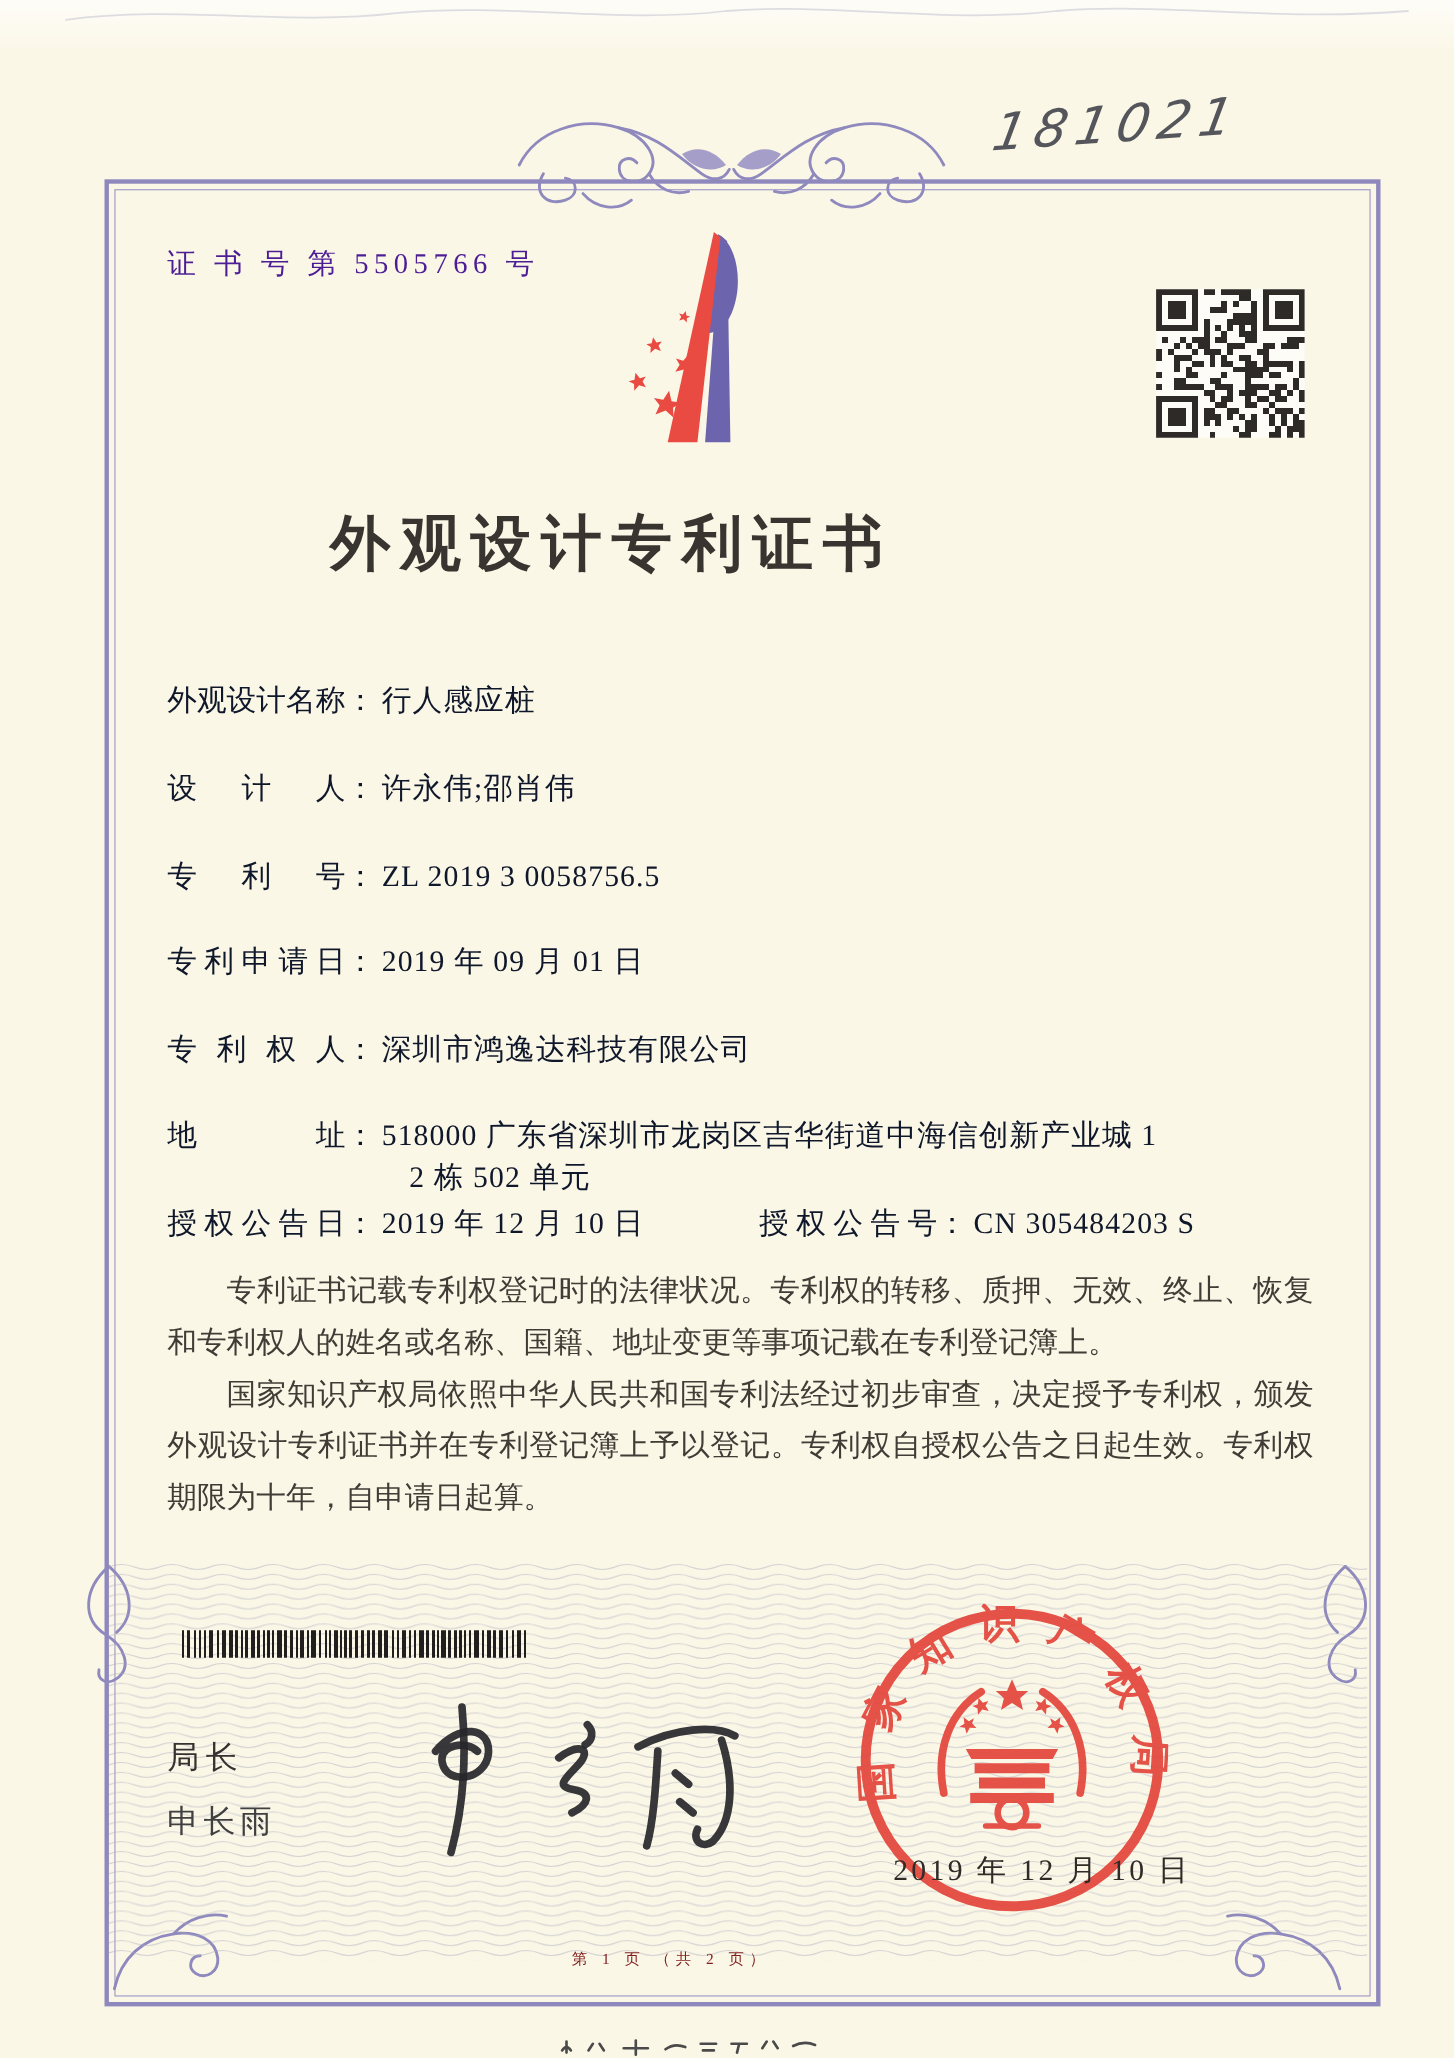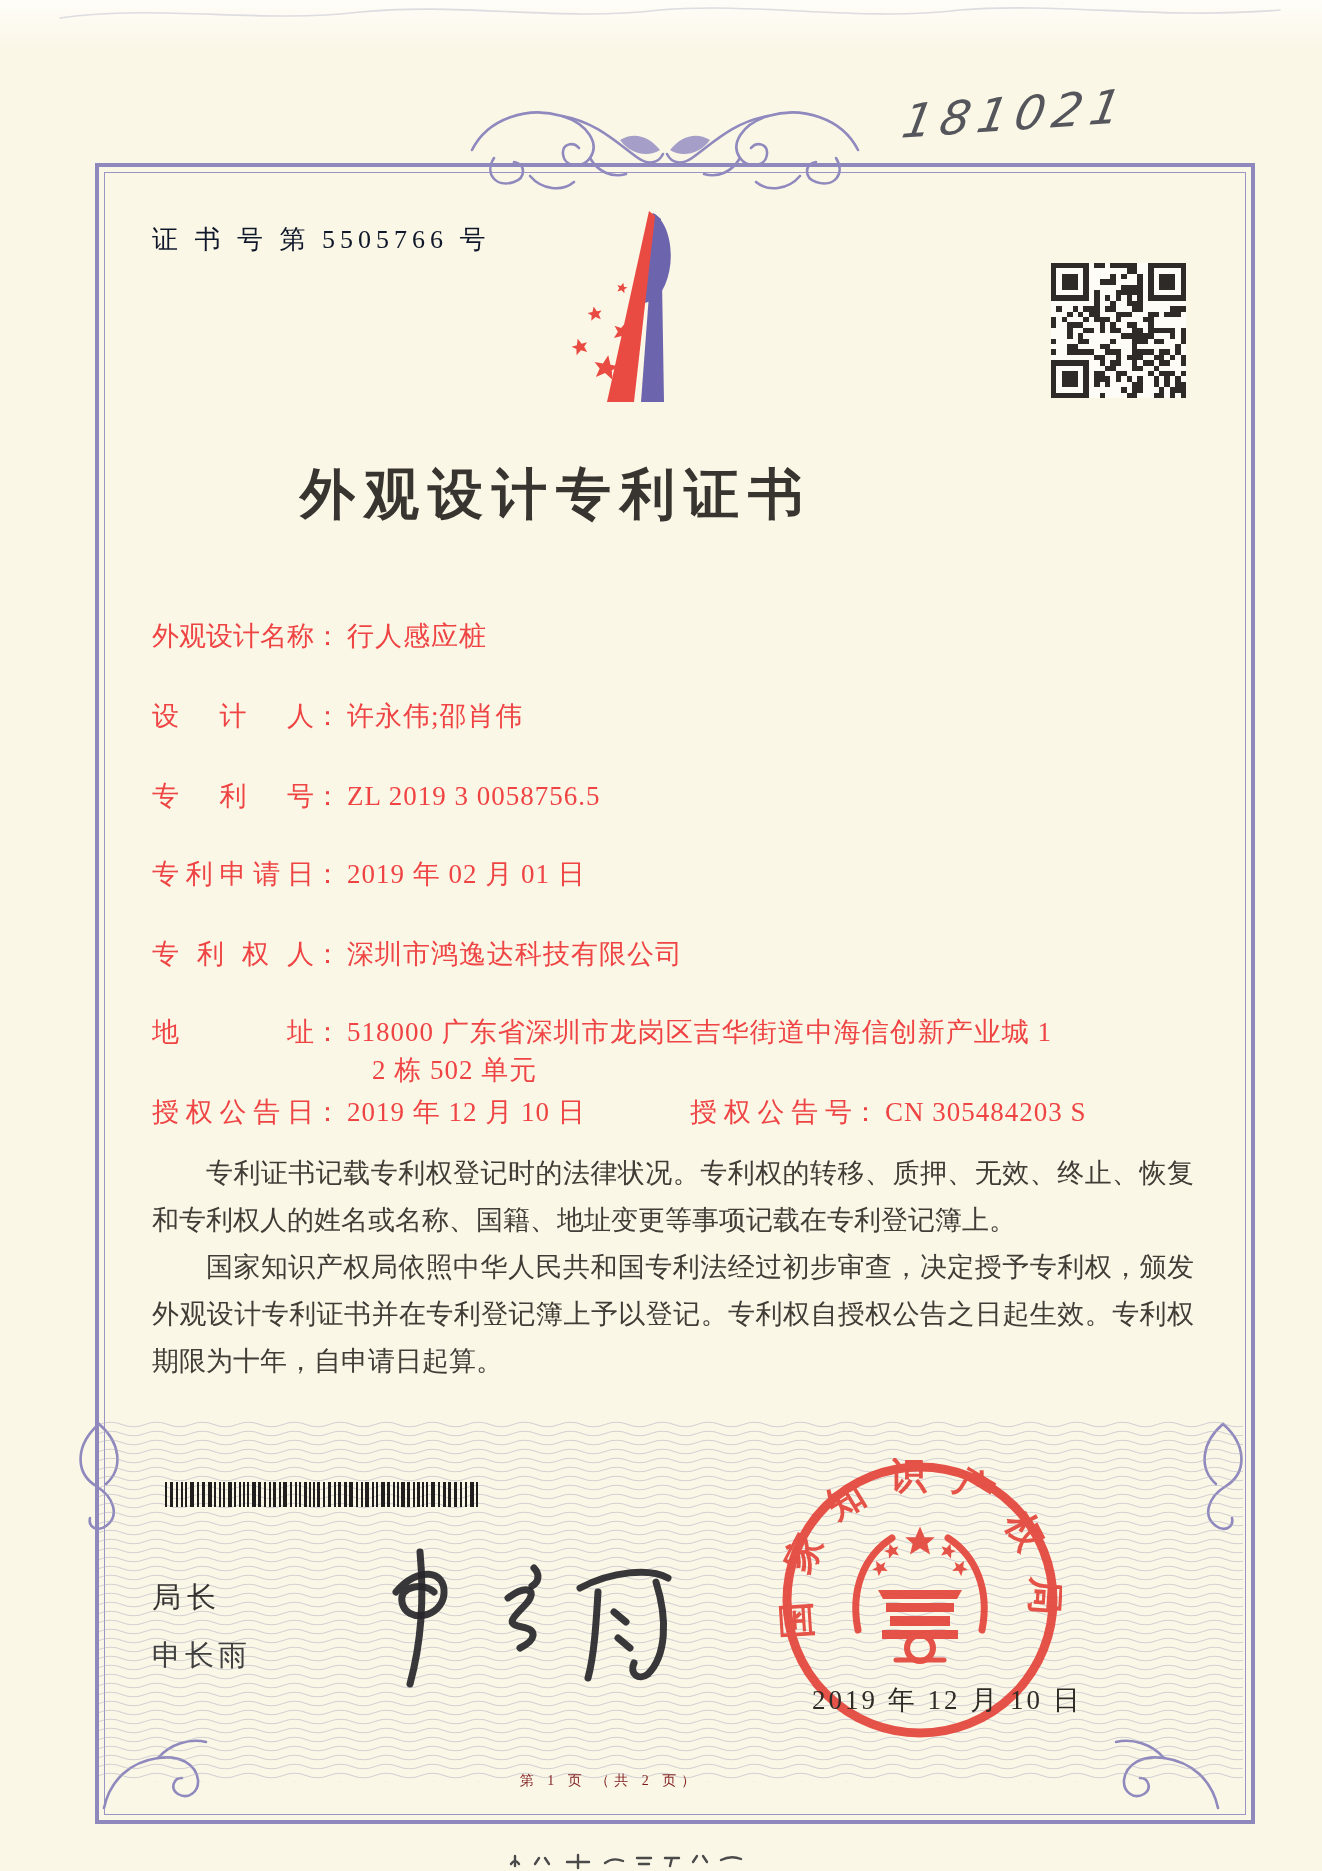--- a/index.html
+++ b/index.html
@@ -14,32 +14,32 @@
   
   .frame-outer{position:absolute;left:95px;top:163px;width:1152px;height:1653px;
     border:4px solid #8e88bd;}
   .frame-inner{position:absolute;left:5px;top:5px;right:5px;bottom:5px;
     border:1.5px solid #9b95c6;}
   .ornament{position:absolute;pointer-events:none;}
   .ornament path{fill:none;stroke:#8f89be;stroke-width:2.6;stroke-linecap:round;}
   .ornament path.leaf{fill:#9a94c4;stroke:none;opacity:.9;}
   .faint-squiggle path{stroke:#c3c3cf;stroke-width:1.6;opacity:.55;}
   
-  .cert-no{position:absolute;left:152px;top:222px;font-size:26px;letter-spacing:5px;color:#0f172a;}
+  .cert-no{position:absolute;left:152px;top:222px;font-size:26px;letter-spacing:5px;color:#4c1d95;}
   .handwritten{position:absolute;left:905px;top:84px;width:280px;
     font-family:"DejaVu Sans",sans-serif;font-style:italic;
     font-size:47px;color:#55565c;letter-spacing:7px;
     transform:skewX(-14deg) rotate(-4deg);}
   .logo{position:absolute;left:543px;top:205px;}
   .qr{position:absolute;left:1051px;top:263px;}
   
   .title{position:absolute;left:300px;top:458px;width:720px;text-align:left;
     font-size:55px;font-weight:bold;letter-spacing:9px;color:#38342f;}
   
-  .row{position:absolute;left:152px;font-size:27px;white-space:nowrap;color:#ef4444;}
+  .row{position:absolute;left:152px;font-size:27px;white-space:nowrap;color:#0f172a;}
   .flabel{display:inline-block;width:162px;text-align:justify;text-align-last:justify;vertical-align:top;}
   .colon{display:inline-block;margin-right:6px;}
   .fvalue{letter-spacing:1px;}
   .addr-line2{position:absolute;left:220px;top:38px;letter-spacing:1px;}
   .gazette-group{position:absolute;left:538px;top:0;}
   
   .body-text{position:absolute;left:152px;top:1150px;width:1042px;
     font-size:27px;line-height:47px;text-align:justify;color:#403c36;}
   .body-text p{margin:0;text-indent:2em;}
   
@@ -349,21 +349,21 @@
   <div class="row" style="top:618px">
     <span class="flabel">外观设计名称</span><span class="colon">：</span><span class="fvalue">行人感应桩</span>
   </div>
   <div class="row" style="top:698px">
     <span class="flabel">设计人</span><span class="colon">：</span><span class="fvalue">许永伟;邵肖伟</span>
   </div>
   <div class="row" style="top:778px">
     <span class="flabel">专利号</span><span class="colon">：</span><span class="fvalue">ZL 2019 3 0058756.5</span>
   </div>
   <div class="row" style="top:856px">
-    <span class="flabel">专利申请日</span><span class="colon">：</span><span class="fvalue">2019 年 02 月 01 日</span>
+    <span class="flabel">专利申请日</span><span class="colon">：</span><span class="fvalue">2019 年 09 月 01 日</span>
   </div>
   <div class="row" style="top:936px">
     <span class="flabel">专利权人</span><span class="colon">：</span><span class="fvalue">深圳市鸿逸达科技有限公司</span>
   </div>
   <div class="row" style="top:1014px">
     <span class="flabel">地址</span><span class="colon">：</span><span class="fvalue">518000 广东省深圳市龙岗区吉华街道中海信创新产业城 1</span>
     <span class="addr-line2">2 栋 502 单元</span>
   </div>
   <div class="row" style="top:1094px">
     <span class="flabel">授权公告日</span><span class="colon">：</span><span class="fvalue">2019 年 12 月 10 日</span>

